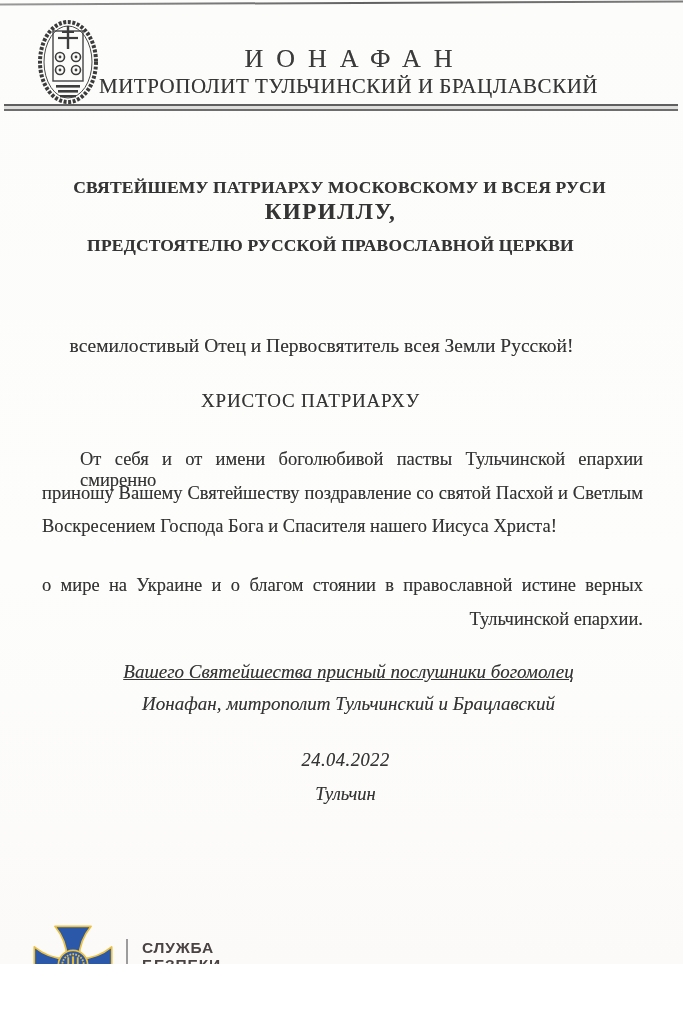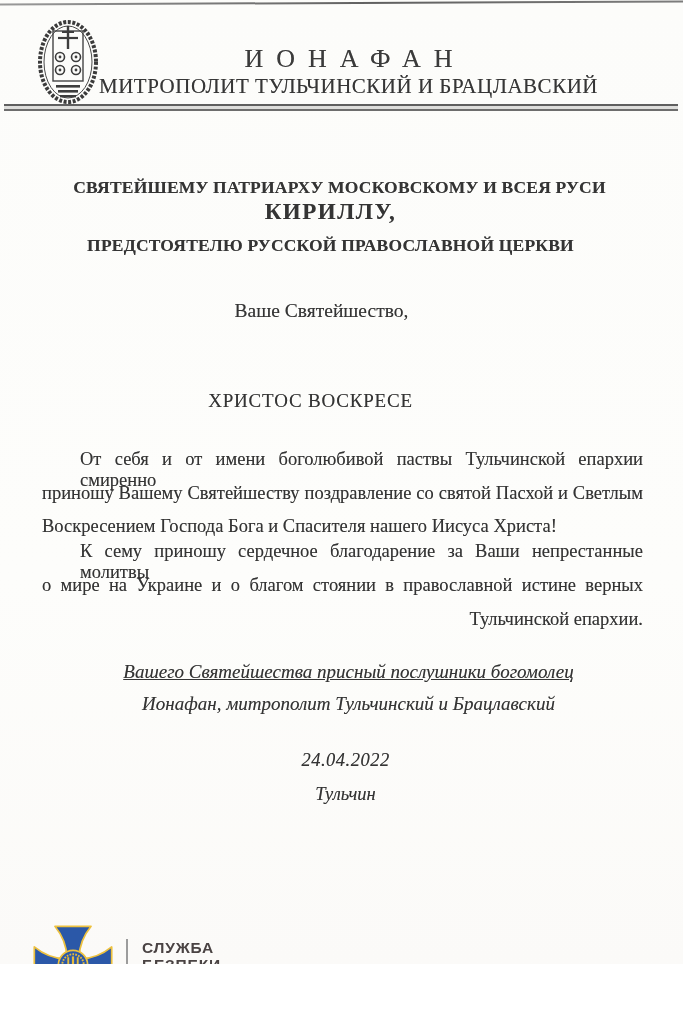--- a/index.html
+++ b/index.html
@@ -87,29 +87,28 @@
 
   <div class="abs ctr lh-name">ИОНАФАН</div>
   <div class="abs ctr lh-title">МИТРОПОЛИТ ТУЛЬЧИНСКИЙ И БРАЦЛАВСКИЙ</div>
 
   <div id="rule"></div>
 
   <div class="abs ctr addr1">СВЯТЕЙШЕМУ ПАТРИАРХУ МОСКОВСКОМУ И ВСЕЯ РУСИ</div>
   <div class="abs ctr addr2">КИРИЛЛУ,</div>
   <div class="abs ctr addr3">ПРЕДСТОЯТЕЛЮ РУССКОЙ ПРАВОСЛАВНОЙ ЦЕРКВИ</div>
 
-  <div class="abs ctr sal1">Ваше Святейшество,</div>
+  <div class="abs ctr sal2">всемилостивый Отец и Первосвятитель всея Земли Русской!</div>
 
-  <div class="abs ctr greet">ХРИСТОС ВОСКРЕСЕ</div>
+  <div class="abs ctr greet">ХРИСТОС ПАТРИАРХУ</div>
 
   <div class="abs bodyline just indent p1l1">От себя и от имени боголюбивой паствы Тульчинской епархии смиренно</div>
   <div class="abs bodyline just p1l2">приношу Вашему Святейшеству поздравление со святой Пасхой и Светлым</div>
   <div class="abs bodyline p1l3">Воскресением Господа Бога и Спасителя нашего Иисуса Христа!</div>
 
-  <div class="abs bodyline just indent p2l1">К сему приношу сердечное благодарение за Ваши непрестанные молитвы</div>
   <div class="abs bodyline just p2l2">о мире на Украине и о благом стоянии в православной истине верных</div>
   <div class="abs bodyline p2l3">Тульчинской епархии.</div>
 
   <div class="abs ctr sig1">Вашего Святейшества присный послушники богомолец</div>
   <div class="abs ctr sig2">Ионафан, митрополит Тульчинский и Брацлавский</div>
 
   <div class="abs ctr date">24.04.2022</div>
   <div class="abs ctr place">Тульчин</div>
 
   <div id="sbu">

